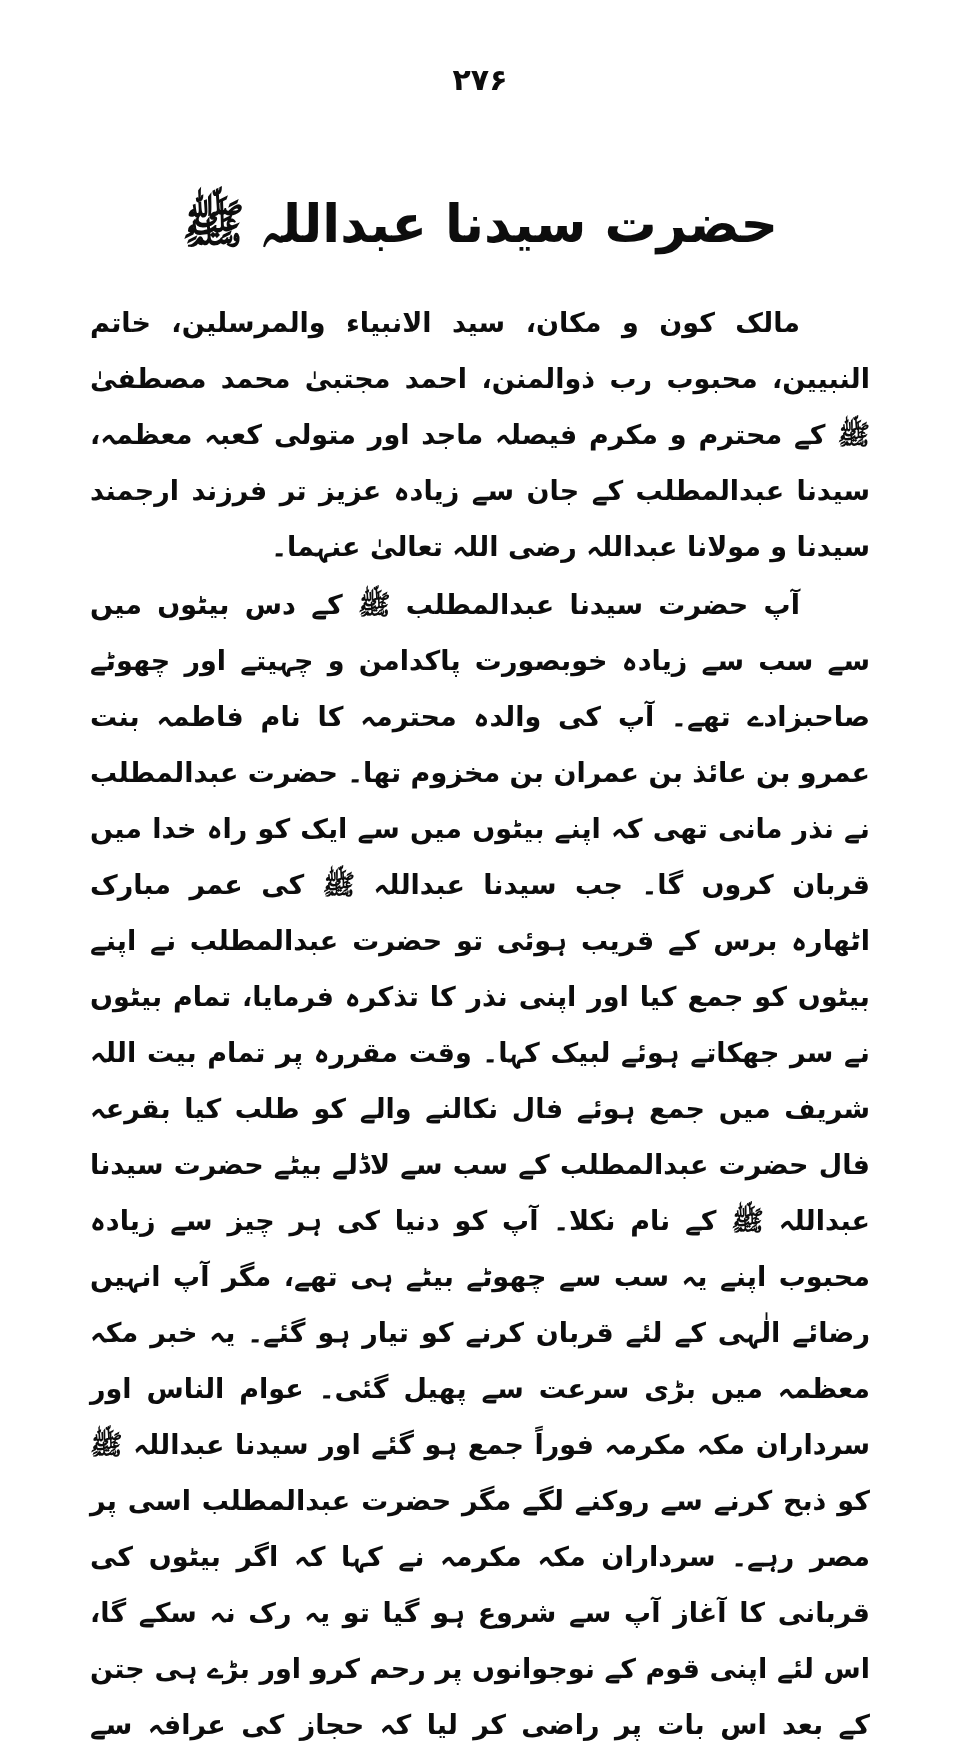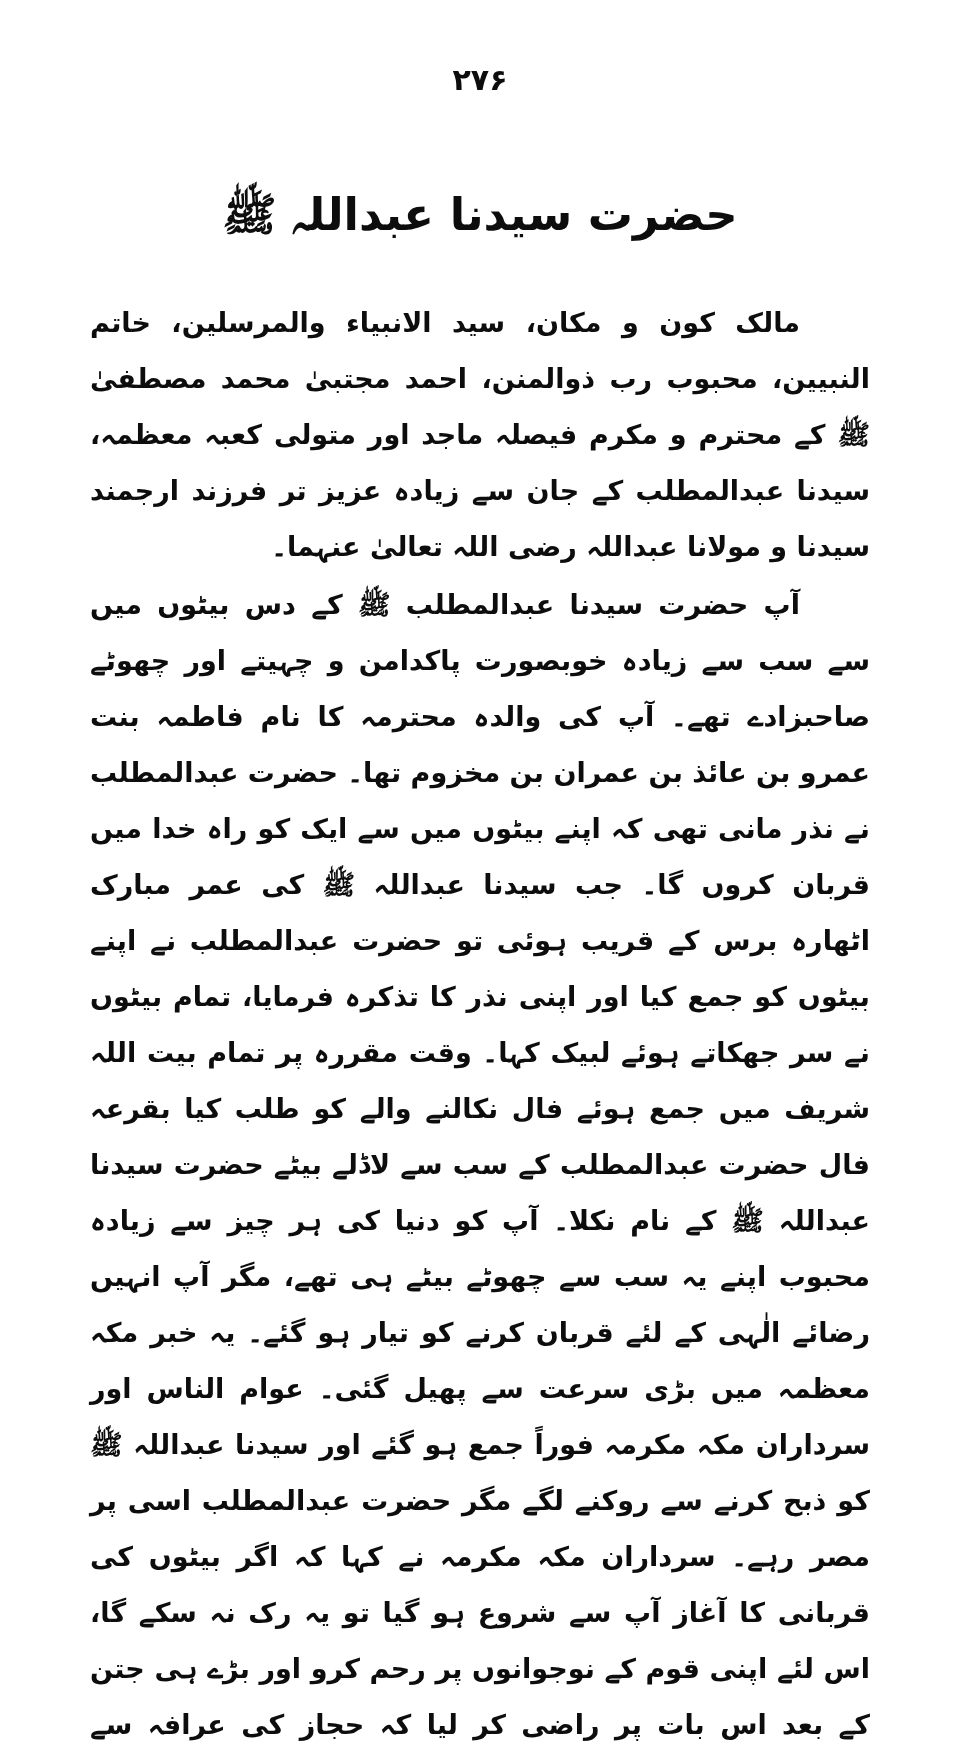--- a/index.html
+++ b/index.html
@@ -27,21 +27,21 @@
     font-weight: bold;
     letter-spacing: 3px;
     direction: rtl;
   }
   .chapter-title {
     position: absolute;
     top: 158px;
     left: 0;
     width: 100%;
     text-align: center;
-    font-size: 45px;
+    font-size: 52px;
     font-weight: bold;
     direction: rtl;
     line-height: 1.2;
   }
   .body-text {
     position: absolute;
     top: 295px;
     right: 55px;
     left: 55px;
     direction: rtl;

